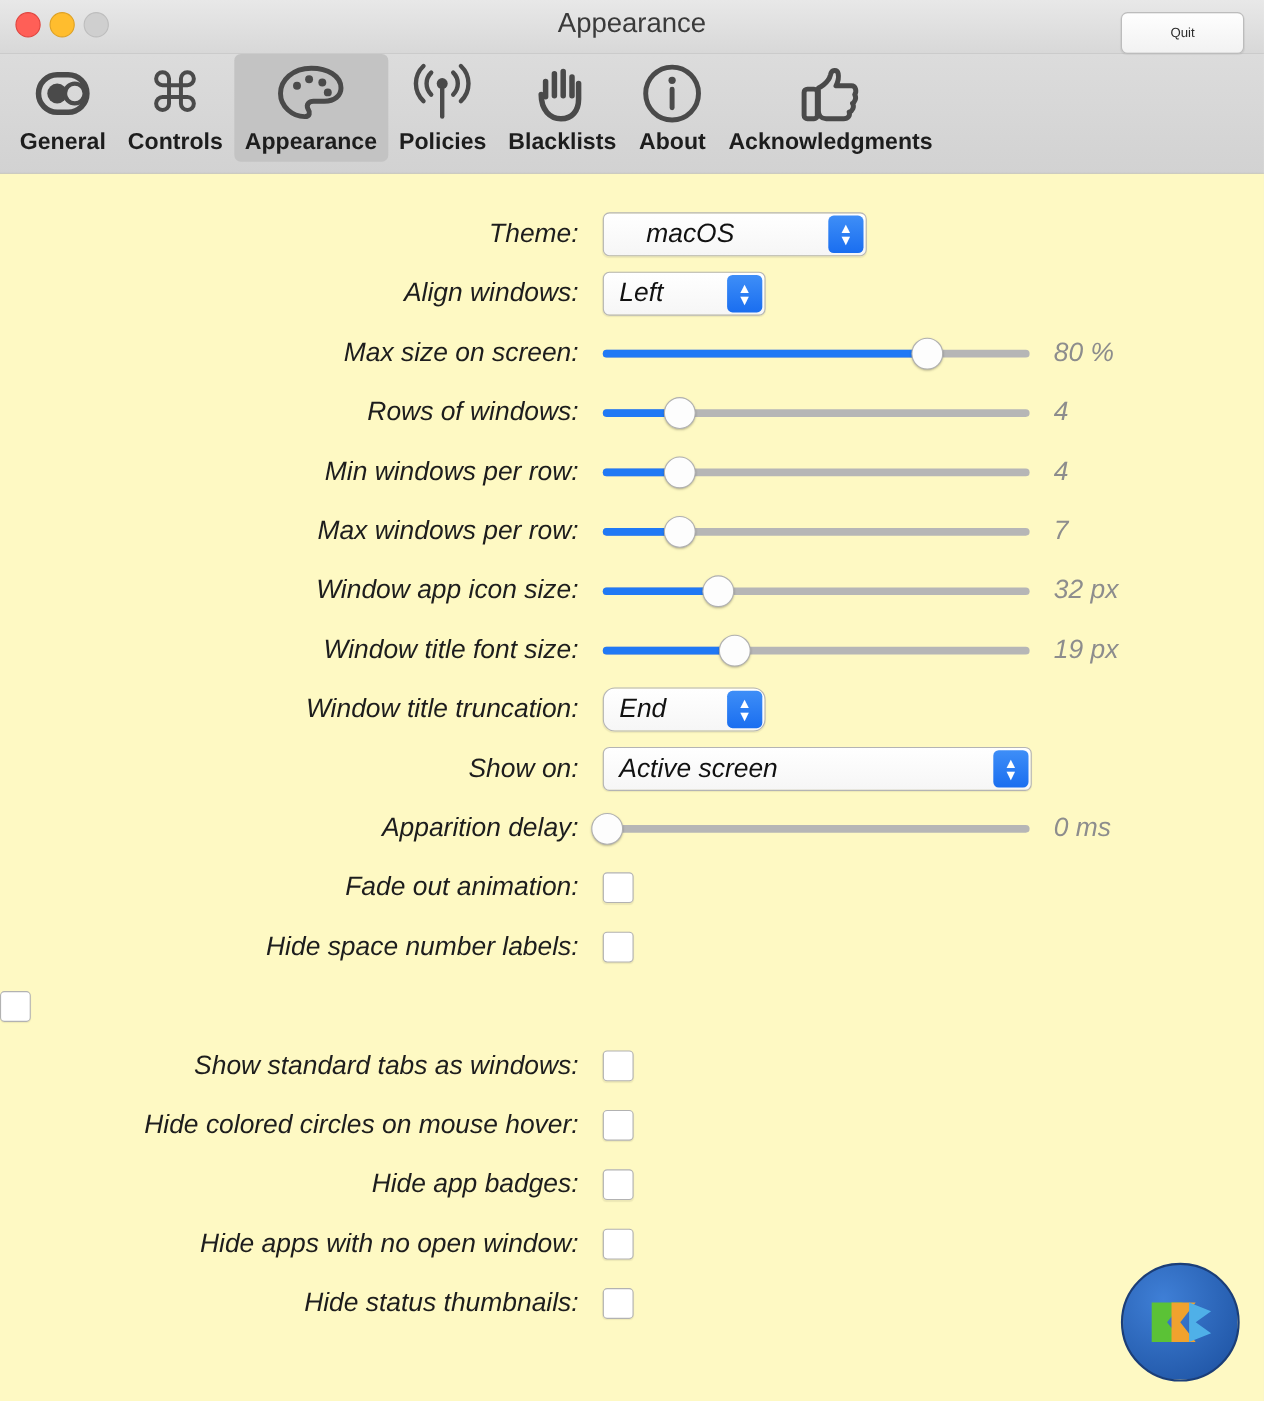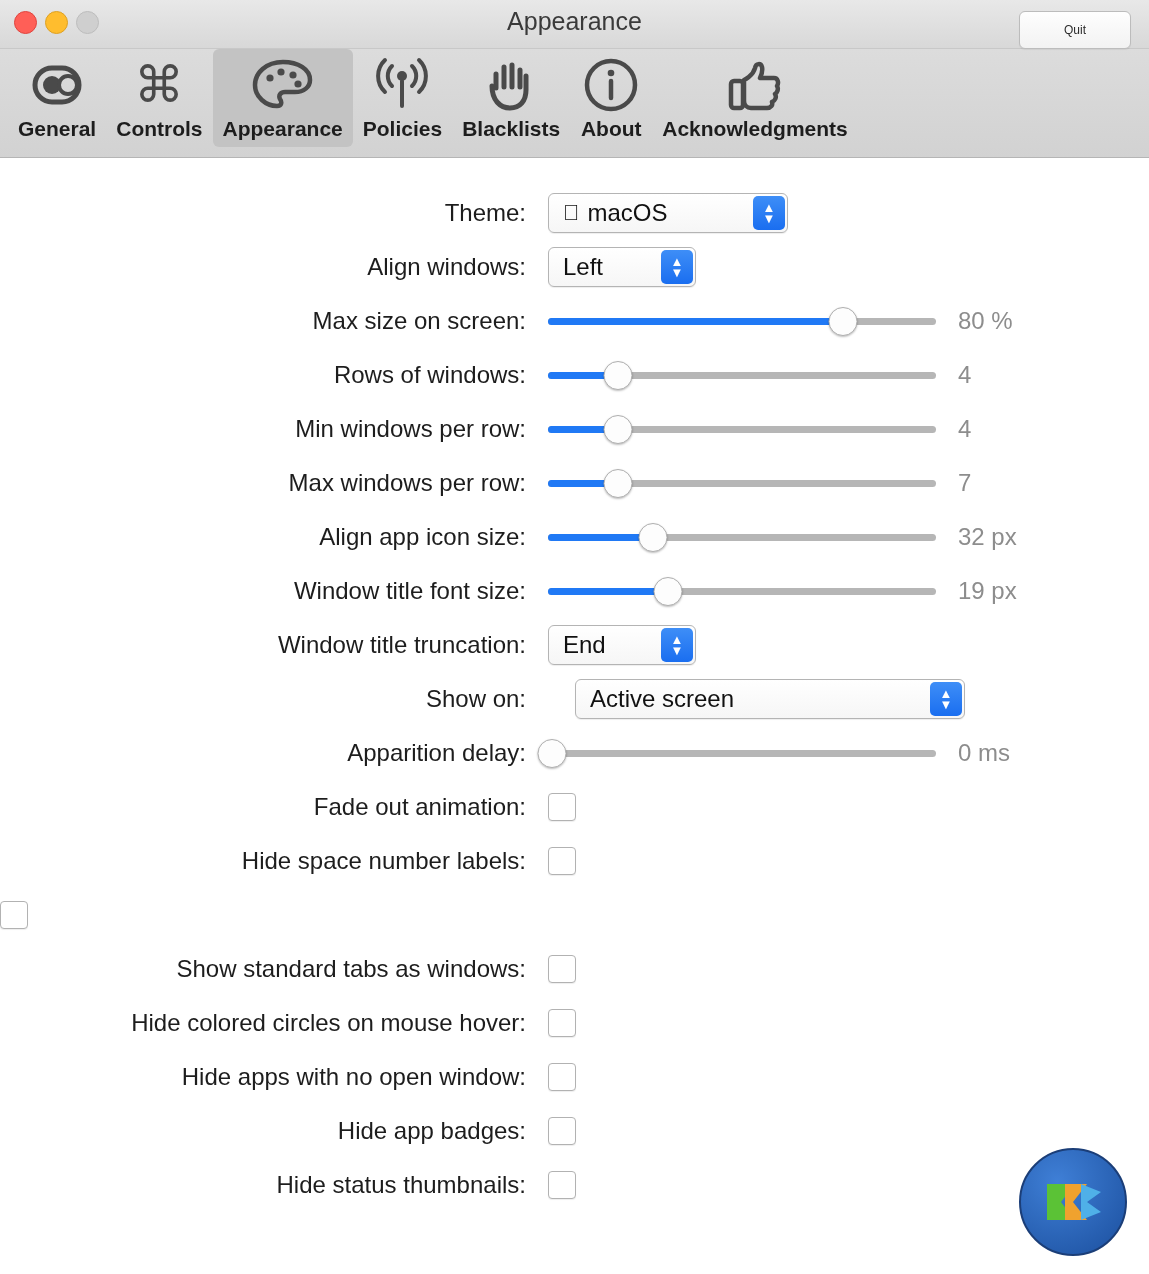--- a/index.html
+++ b/index.html
@@ -103,23 +103,24 @@
   .tb-label {
     font-size: 21px;
     color: #1d1d1d;
     line-height: 24px;
     font-weight: bold;
   }
   
   .content {
     flex: 1;
     position: relative;
-    background: #ffffff;
+    background: #fef9c3;
     padding-top: 28px;
     box-sizing: border-box;
+    font-style: italic;
   }
   .row {
     display: flex;
     align-items: center;
     height: 54px;
   }
   .row .lab {
     width: 548px;
     text-align: right;
     padding-right: 22px;
@@ -394,21 +395,21 @@
         <div class="slider">
           <div class="track"></div>
           <div class="fill" style="width:18%"></div>
           <div class="knob" style="left:18%"></div>
         </div>
         <div class="slider-val">7</div>
       </div>
     </div>
 
     <div class="row">
-      <div class="lab">Align app icon size:</div>
+      <div class="lab">Window app icon size:</div>
       <div class="ctrl">
         <div class="slider">
           <div class="track"></div>
           <div class="fill" style="width:27%"></div>
           <div class="knob" style="left:27%"></div>
         </div>
         <div class="slider-val">32 px</div>
       </div>
     </div>
 
@@ -420,33 +421,33 @@
           <div class="fill" style="width:31%"></div>
           <div class="knob" style="left:31%"></div>
         </div>
         <div class="slider-val">19 px</div>
       </div>
     </div>
 
     <div class="row">
       <div class="lab">Window title truncation:</div>
       <div class="ctrl">
-        <div class="popup" style="width:148px;">
+        <div class="popup" style="width:148px;border-radius:11px;">
           <span class="txt">
               <span>End</span>
             </span>
           <span class="arrowbox">▲<br>▼</span>
         </div>
       </div>
     </div>
 
     <div class="row">
       <div class="lab">Show on:</div>
       <div class="ctrl">
-        <div class="popup" style="width:390px;margin-left:27px;">
+        <div class="popup" style="width:390px;">
           <span class="txt">
               <span>Active screen</span>
             </span>
           <span class="arrowbox">▲<br>▼</span>
         </div>
       </div>
     </div>
 
     <div class="row">
       <div class="lab">Apparition delay:</div>
@@ -488,28 +489,28 @@
     </div>
 
     <div class="row">
       <div class="lab">Hide colored circles on mouse hover:</div>
       <div class="ctrl">
           <div class="checkbox"></div>
         </div>
     </div>
 
     <div class="row">
+      <div class="lab">Hide app badges:</div>
+      <div class="ctrl">
+          <div class="checkbox"></div>
+        </div>
+    </div>
+
+    <div class="row">
       <div class="lab">Hide apps with no open window:</div>
-      <div class="ctrl">
-          <div class="checkbox"></div>
-        </div>
-    </div>
-
-    <div class="row">
-      <div class="lab">Hide app badges:</div>
       <div class="ctrl">
           <div class="checkbox"></div>
         </div>
     </div>
 
     <div class="row">
       <div class="lab">Hide status thumbnails:</div>
       <div class="ctrl">
           <div class="checkbox"></div>
         </div>

